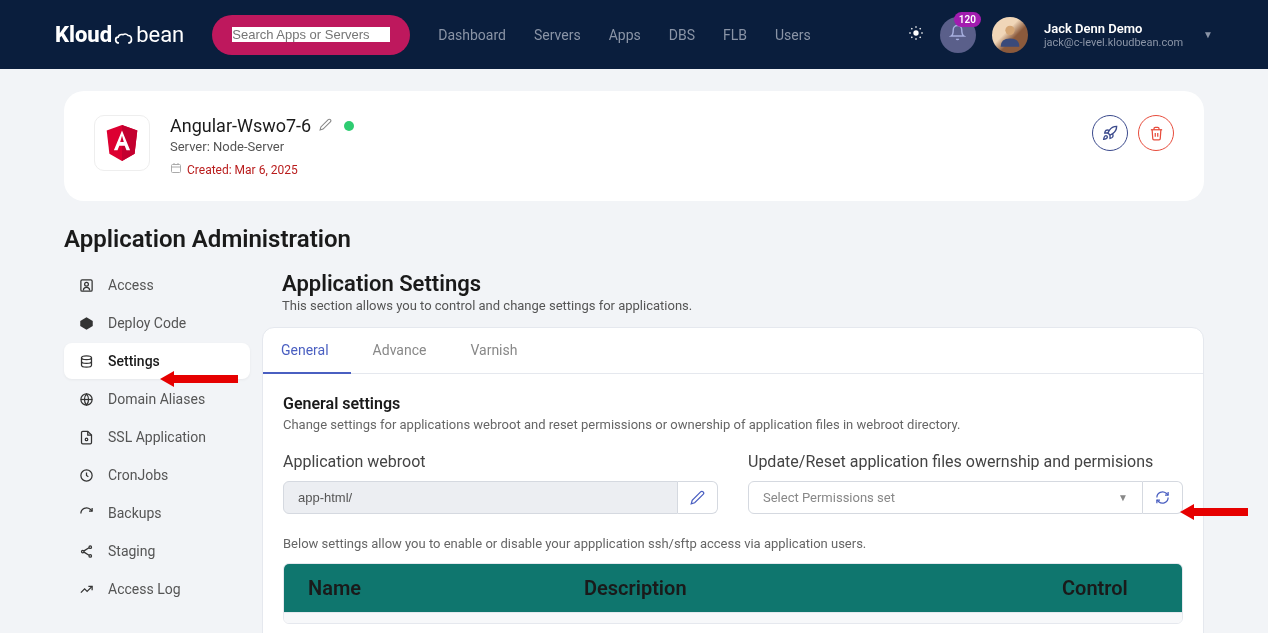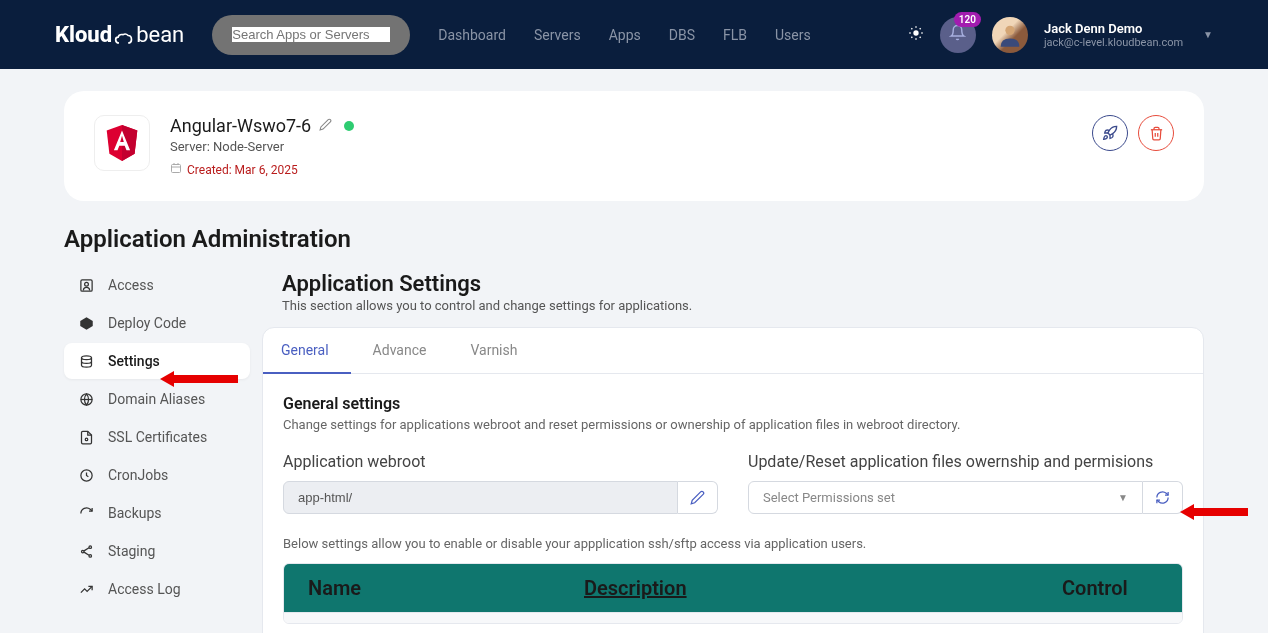--- a/index.html
+++ b/index.html
@@ -32,21 +32,21 @@
     .logo-bean { font-weight: 400; }
     .logo-icon {
       width: 20px;
       height: 16px;
       display: inline-block;
       position: relative;
       margin: 0 -2px;
     }
     .search-box {
       margin-left: 28px;
-      background: #737373;
+      background: #be185d;
       border-radius: 50px;
       width: 198px;
       height: 40px;
       display: flex;
       align-items: center;
       padding: 0 20px;
     }
     .search-box input {
       border: none;
       outline: none;
@@ -311,21 +311,21 @@
     }
     .table-header {
       background: #0f766e;
       display: flex;
       padding: 12px 0;
       border-bottom: 1px solid #e5e8ee;
       font-weight: 600;
       font-size: 20px;
     }
     .table-header .col1 { width: 300px; padding-left: 24px; }
-    .table-header .col2 { flex: 1; text-decoration: underline; }
+    .table-header .col2 { flex: 1; }
     .table-header .col3 { width: 120px; text-align: left; }
     .table-body { background: #f7f8fa; min-height: 10px; }
     
     
     .arrow {
       position: absolute;
       pointer-events: none;
     }
     .arrow svg { display: block; }
   </style>
@@ -486,21 +486,21 @@
       <span>Domain Aliases</span>
     </div>
     <div class="sidebar-item">
       <span class="sidebar-icon">
         <svg width="15" height="15" viewBox="0 0 24 24" fill="none" stroke="currentColor" stroke-width="2">
             <path d="M14 2H6a2 2 0 0 0-2 2v16a2 2 0 0 0 2 2h12a2 2 0 0 0 2-2V8z"></path>
             <polyline points="14 2 14 8 20 8"></polyline>
             <circle cx="12" cy="15" r="2"></circle>
           </svg>
       </span>
-      <span>SSL Certificates</span>
+      <span>SSL Application</span>
     </div>
     <div class="sidebar-item">
       <span class="sidebar-icon">
         <svg width="15" height="15" viewBox="0 0 24 24" fill="none" stroke="currentColor" stroke-width="2">
             <circle cx="12" cy="12" r="9"></circle>
             <polyline points="12 7 12 12 15 14"></polyline>
           </svg>
       </span>
       <span>CronJobs</span>
     </div>

